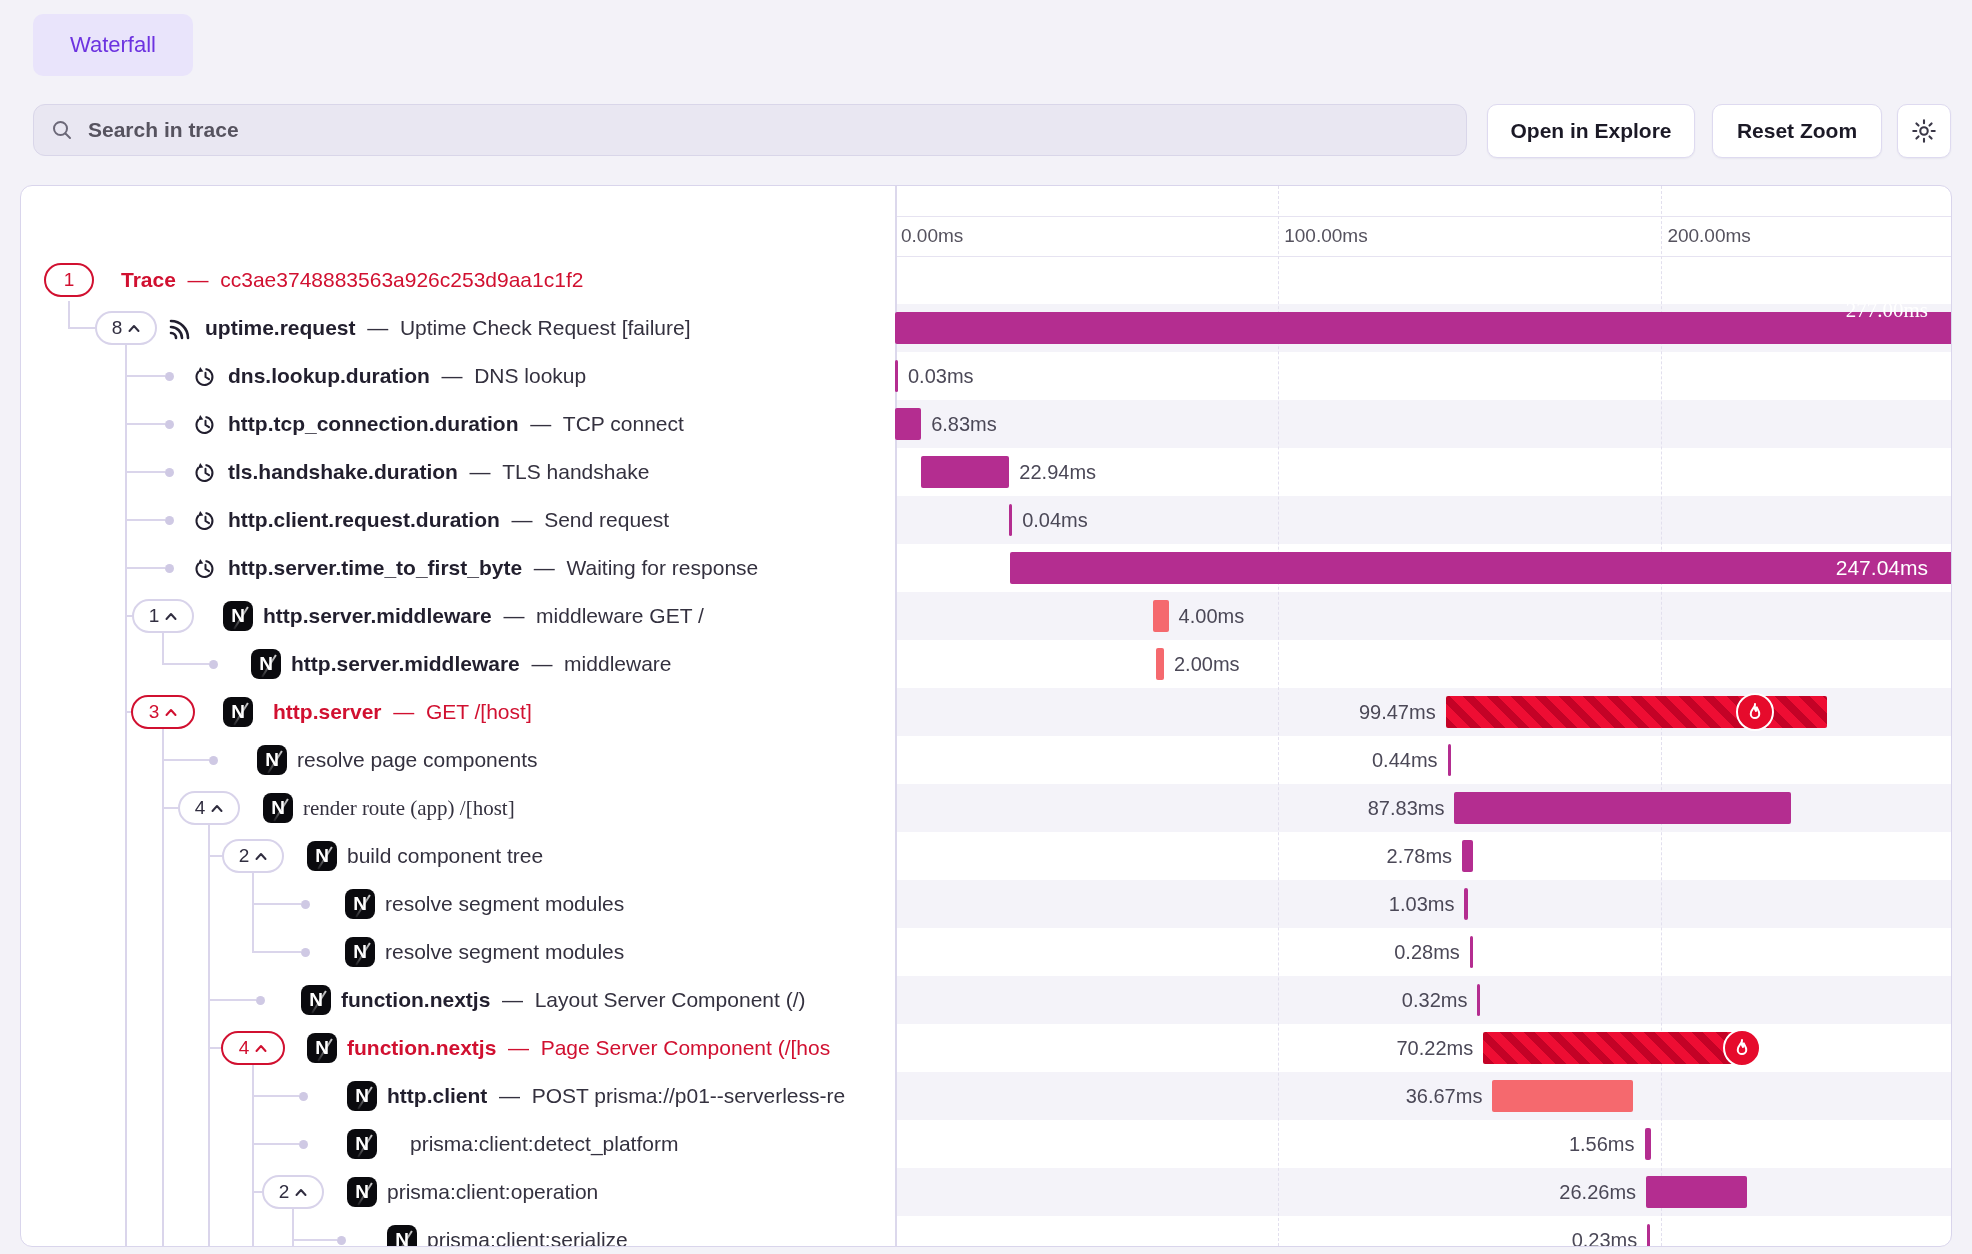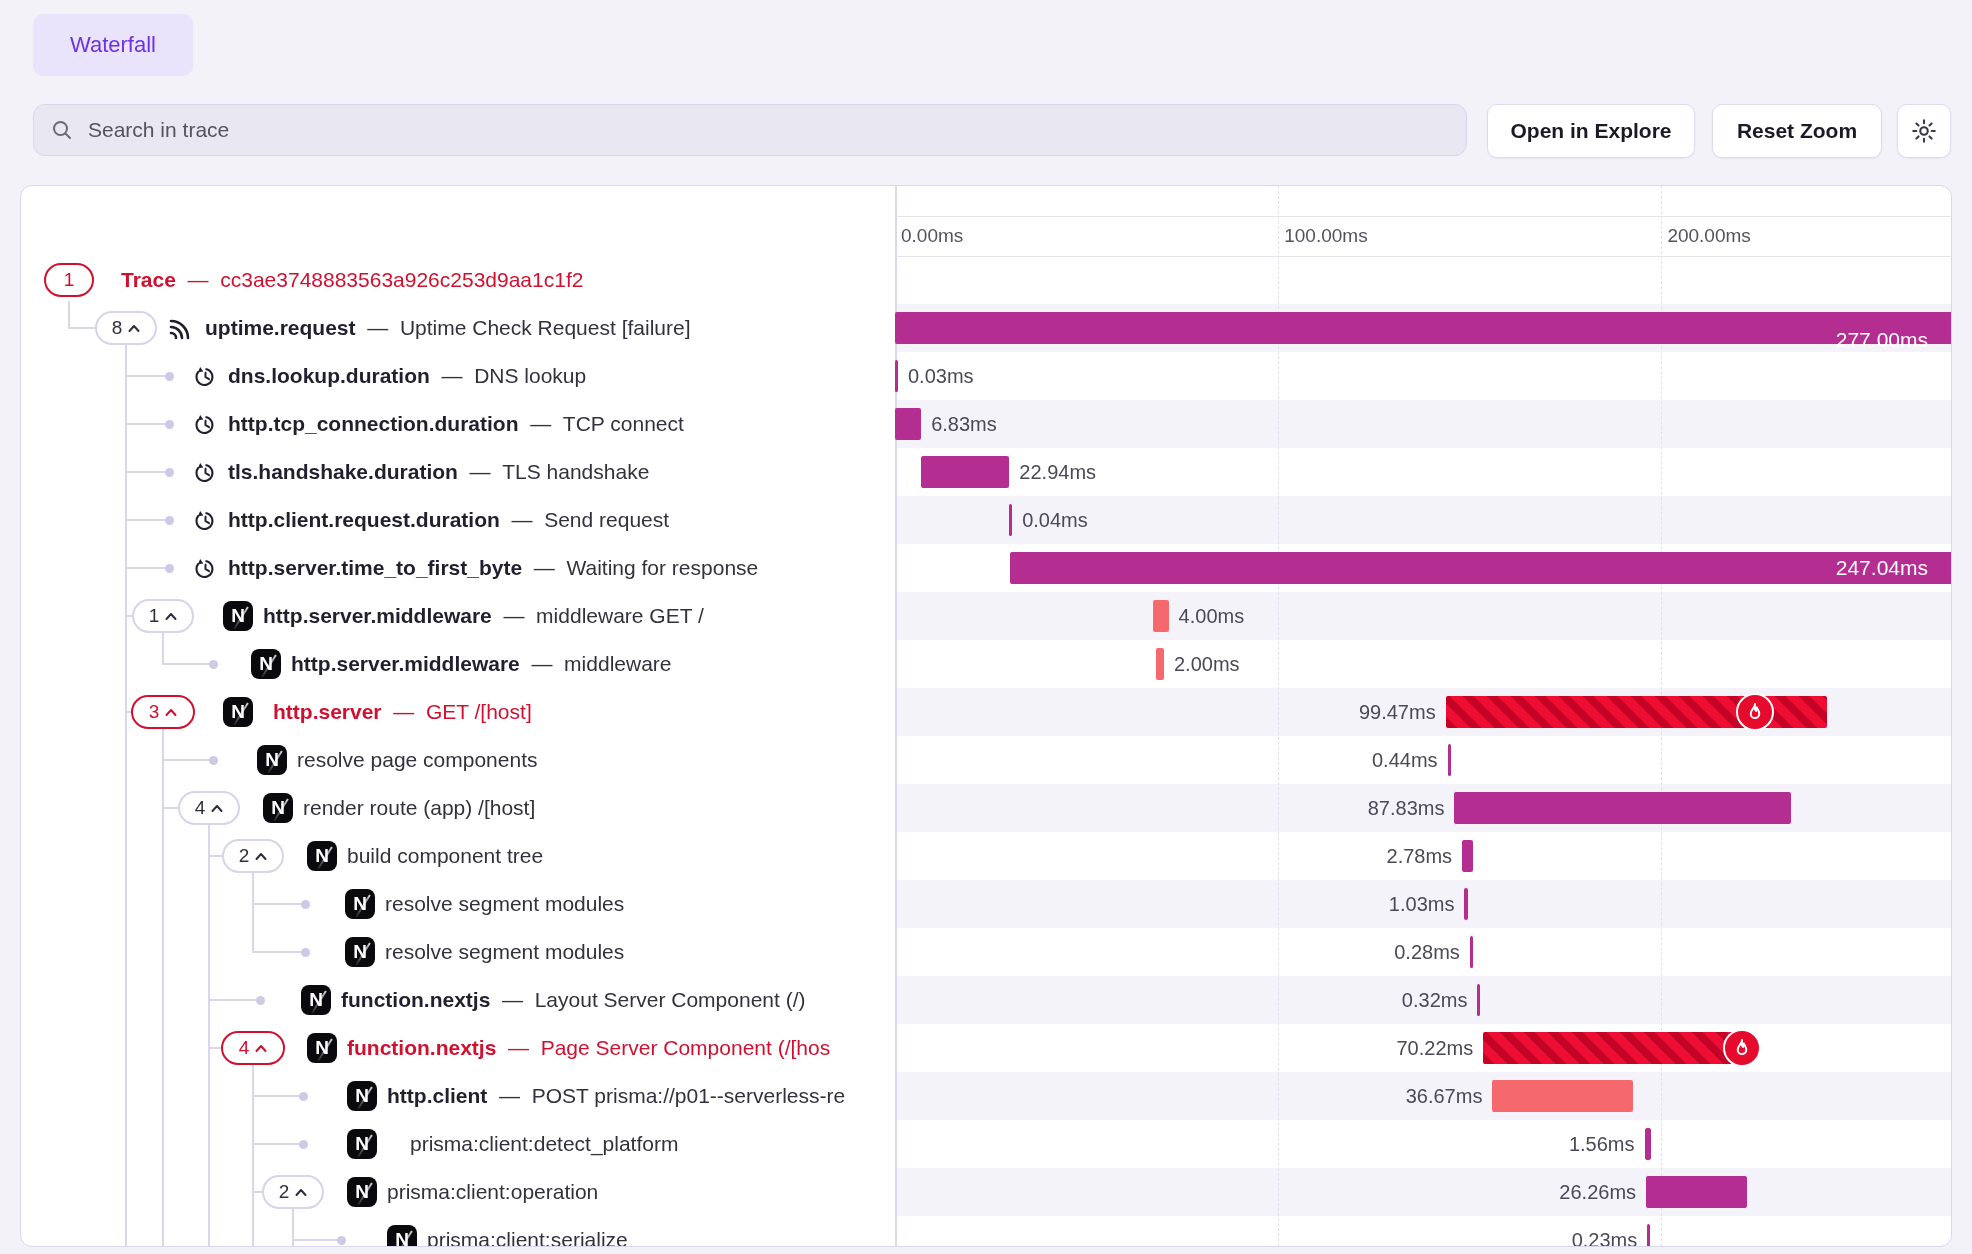--- a/index.html
+++ b/index.html
@@ -16,21 +16,21 @@
     cursor:pointer;
   }
   .searchbox{
     position:absolute;left:33px;top:104px;width:1434px;height:52px;
     background:#e9e7f2;border:1.5px solid #d9d6e9;border-radius:12px;
     display:flex;align-items:center;box-sizing:border-box;padding:0 16px;
   }
   .searchbox svg{flex:0 0 auto;margin-right:12px;}
   .searchbox input{
     flex:1;border:none;outline:none;background:transparent;
-    font-size:21px;color:#c2410c;font-family:"Liberation Sans", sans-serif;
+    font-size:21px;color:#c2410c;font-family:"Liberation Sans", sans-serif;font-weight:bold;
   }
   .searchbox input::placeholder{color:#56535f;opacity:1;}
   .btn{
     position:absolute;top:104px;height:54px;background:#ffffff;
     border:1.5px solid #dedaf0;border-radius:10px;box-sizing:border-box;
     font-size:21px;font-weight:700;color:#1b1926;
     display:flex;align-items:center;justify-content:center;
     box-shadow:0 1px 2px rgba(40,35,80,.06);cursor:pointer;
   }
   #btn-explore{left:1487px;width:208px;}
@@ -156,21 +156,21 @@
     <div class="conn" style="left: 187px; top: 861px; width: 13px; height: 2px;"></div>
     <div class="conn" style="left: 231px; top: 909px; width: 47px; height: 2px;"></div>
     <div class="conn" style="left: 231px; top: 957px; width: 47px; height: 2px;"></div>
     <div class="conn" style="left: 231px; top: 1005px; width: 10px; height: 2px;"></div>
     <div class="conn" style="left: 271px; top: 1053px; width: 45px; height: 2px;"></div>
     <div class="pill error" style="left: 23px; top: 77px; width: 50px;">
       <span>1</span>
     </div>
     <div class="rowtext error" style="left: 100px; top: 70px; width: 774px;"><b>Trace</b><span>&nbsp; — &nbsp;</span><span>cc3ae3748883563a926c253d9aa1c1f2</span></div>
     <div class="bar magenta" style="left: 874px; top: 126px; width: 1061.46px;"></div>
-    <div class="durlabel inside" style="top: 130px; left: 1907px; transform: translateX(-100%);">277.00ms</div>
+    <div class="durlabel inside" style="top: 100px; left: 1907px; transform: translateX(-100%); font-family: Liberation Serif, serif;">277.00ms</div>
     <div class="pill" style="left: 74px; top: 125px; width: 62px;">
       <span>8</span>
       <span style="display: flex; align-items: center;">
         <svg width="12" height="9" viewBox="0 0 12 9" fill="none" stroke="currentColor" stroke-width="2" stroke-linecap="round" stroke-linejoin="round">
           <path d="M1.5 7 L6 2 L10.5 7"></path>
         </svg>
       </span>
     </div>
     <div class="svgicon" style="left: 145px; top: 128px; width: 28px; height: 28px;"><svg width="28" height="28" viewBox="0 0 28 28" fill="none" stroke="currentColor" stroke-width="2.6" stroke-linecap="round">
         <path d="M5 7 A17 17 0 0 1 22 24"></path>
@@ -266,21 +266,21 @@
     <div class="durlabel" style="top: 598px; left: 1423.47px; transform: translateX(-100%);">87.83ms</div>
     <div class="pill" style="left: 157px; top: 605px; width: 62px;">
       <span>4</span>
       <span style="display: flex; align-items: center;">
         <svg width="12" height="9" viewBox="0 0 12 9" fill="none" stroke="currentColor" stroke-width="2" stroke-linecap="round" stroke-linejoin="round">
           <path d="M1.5 7 L6 2 L10.5 7"></path>
         </svg>
       </span>
     </div>
     <div class="nicon" style="left: 242px; top: 607px; width: 30px; height: 30px;">N<i></i></div>
-    <div class="rowtext" style="left: 282px; top: 598px; width: 592px;"><span>render route (app) /[host]</span></div>
+    <div class="rowtext" style="left: 282px; top: 598px; width: 592px; font-family: Liberation Serif, serif;"><span>render route (app) /[host]</span></div>
     <div class="bar magenta" style="left: 1441.14px; top: 654px; width: 10.653px;"></div>
     <div class="durlabel" style="top: 646px; left: 1431.14px; transform: translateX(-100%);">2.78ms</div>
     <div class="pill" style="left: 201px; top: 653px; width: 62px;">
       <span>2</span>
       <span style="display: flex; align-items: center;">
         <svg width="12" height="9" viewBox="0 0 12 9" fill="none" stroke="currentColor" stroke-width="2" stroke-linecap="round" stroke-linejoin="round">
           <path d="M1.5 7 L6 2 L10.5 7"></path>
         </svg>
       </span>
     </div>

